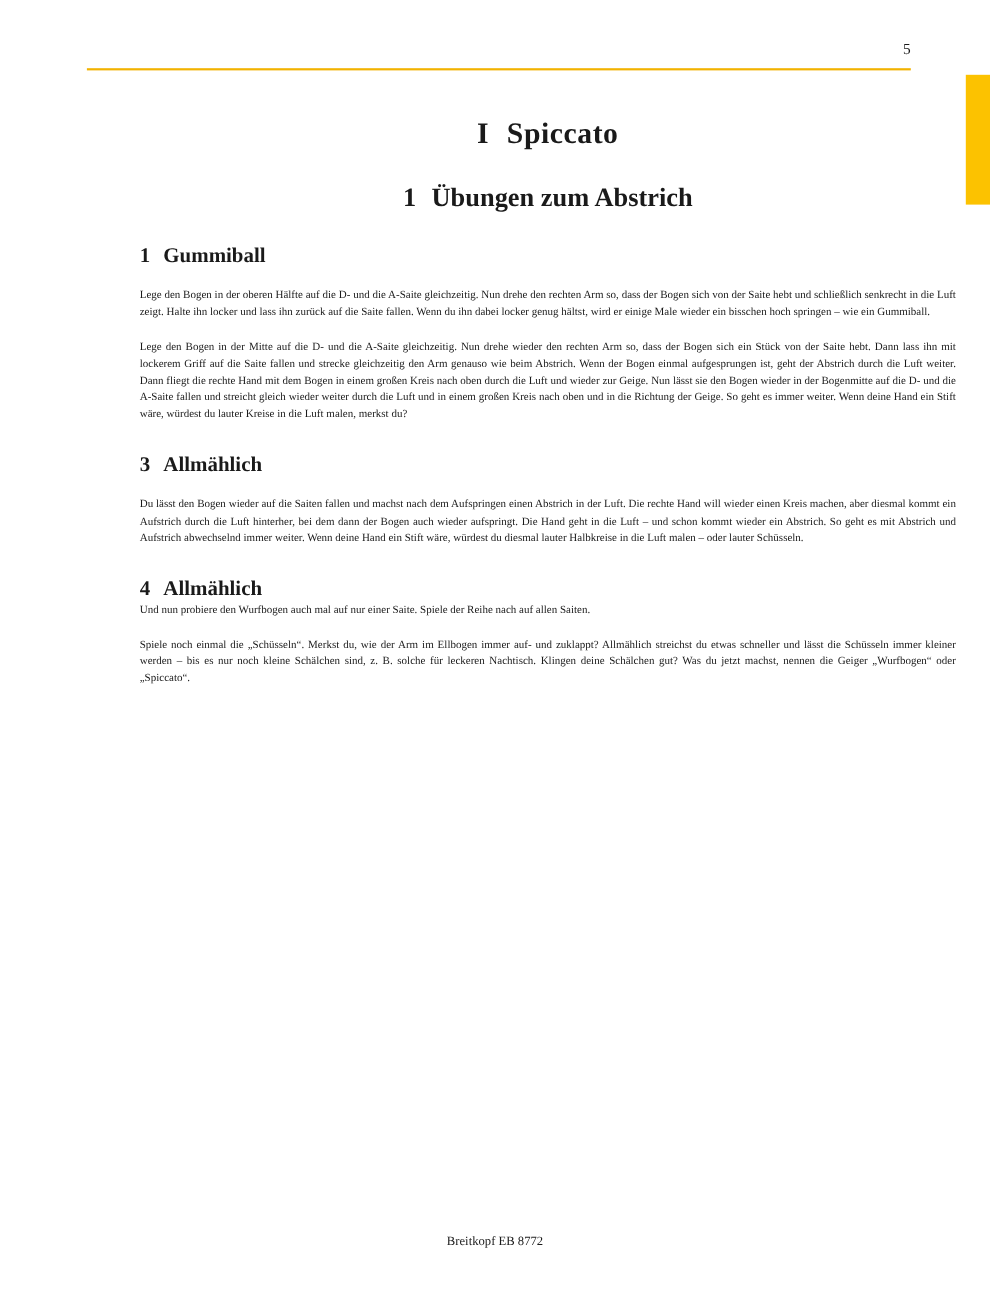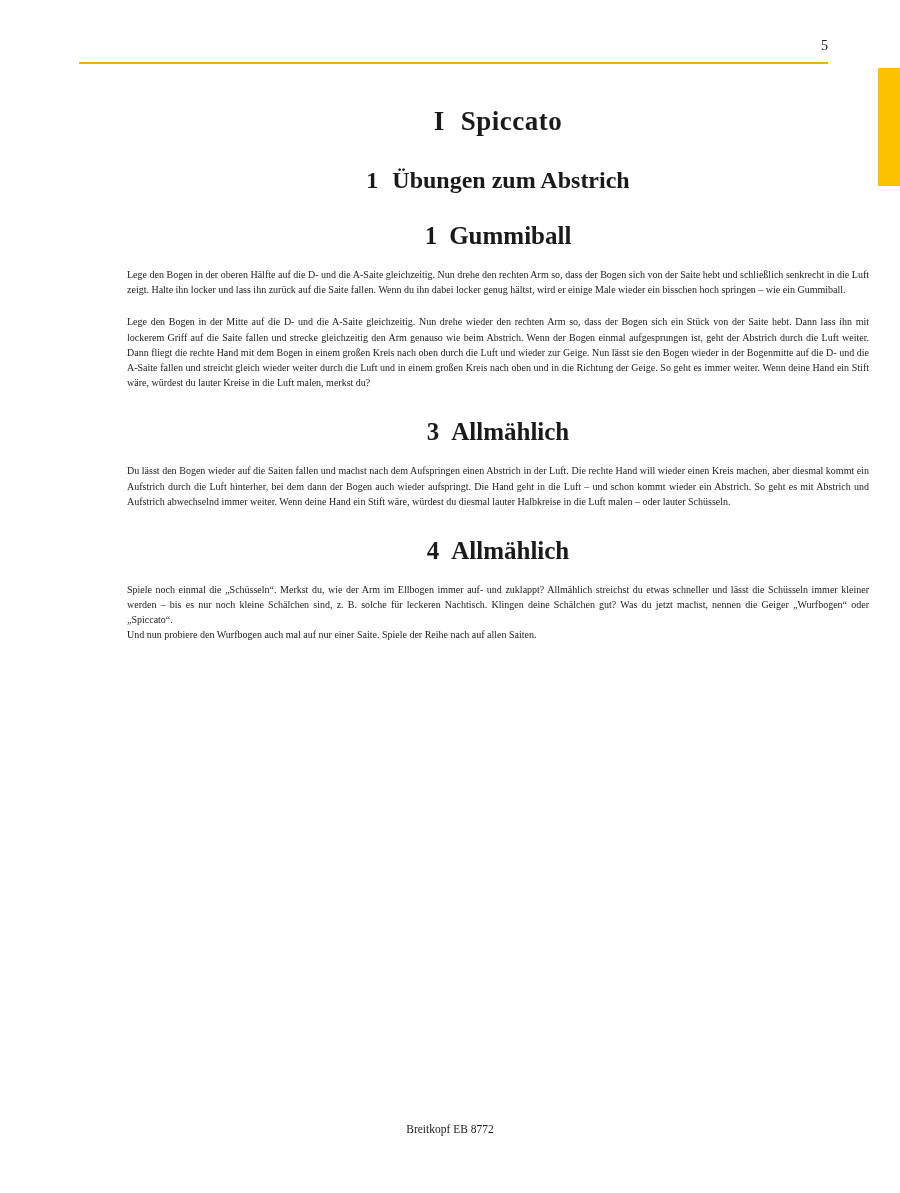--- a/index.html
+++ b/index.html
@@ -63,22 +63,22 @@
   .section-title {
     text-align: center;
     font-size: 24px;
     font-family: "Liberation Serif", serif;
     margin: 30px 0 0 0;
   }
   .section-title .num {
     margin-right: 14px;
   }
   .subsection-title {
-    text-align: center;
-    font-size: 25px;
+    text-align: left;
+    font-size: 19px;
     font-family: "Liberation Serif", serif;
     margin: 28px 0 0 0;
   }
   .subsection-title .num {
     margin-right: 12px;
   }
   .body-par {
     font-size: 10px;
     line-height: 1.52;
     text-align: justify;
@@ -128,20 +128,20 @@
     <p class="body-par">Lege den Bogen in der Mitte auf die D- und die A-Saite gleichzeitig. Nun drehe wieder den rechten Arm so, dass der Bogen sich ein Stück von der Saite hebt. Dann lass ihn mit lockerem Griff auf die Saite fallen und strecke gleichzeitig den Arm genauso wie beim Abstrich. Wenn der Bogen einmal aufgesprungen ist, geht der Abstrich durch die Luft weiter. Dann fliegt die rechte Hand mit dem Bogen in einem großen Kreis nach oben durch die Luft und wieder zur Geige. Nun lässt sie den Bogen wieder in der Bogenmitte auf die D- und die A-Saite fallen und streicht gleich wieder weiter durch die Luft und in einem großen Kreis nach oben und in die Richtung der Geige. So geht es immer weiter. Wenn deine Hand ein Stift wäre, würdest du lauter Kreise in die Luft malen, merkst du?</p>
 
     <h3 class="subsection-title">
       <span class="num">3</span><span>Allmählich</span>
     </h3>
     <p class="body-par">Du lässt den Bogen wieder auf die Saiten fallen und machst nach dem Aufspringen einen Abstrich in der Luft. Die rechte Hand will wieder einen Kreis machen, aber diesmal kommt ein Aufstrich durch die Luft hinterher, bei dem dann der Bogen auch wieder aufspringt. Die Hand geht in die Luft – und schon kommt wieder ein Abstrich. So geht es mit Abstrich und Aufstrich abwechselnd immer weiter. Wenn deine Hand ein Stift wäre, würdest du diesmal lauter Halbkreise in die Luft malen – oder lauter Schüsseln.</p>
 
     <h3 class="subsection-title">
       <span class="num">4</span><span>Allmählich</span>
     </h3>
+    <p class="body-par tight">Und nun probiere den Wurfbogen auch mal auf nur einer Saite. Spiele der Reihe nach auf allen Saiten.</p>
     <p class="body-par">Spiele noch einmal die „Schüsseln“. Merkst du, wie der Arm im Ellbogen immer auf- und zuklappt? Allmählich streichst du etwas schneller und lässt die Schüsseln immer kleiner werden – bis es nur noch kleine Schälchen sind, z. B. solche für leckeren Nachtisch. Klingen deine Schälchen gut? Was du jetzt machst, nennen die Geiger „Wurfbogen“ oder „Spiccato“.</p>
-    <p class="body-par tight">Und nun probiere den Wurfbogen auch mal auf nur einer Saite. Spiele der Reihe nach auf allen Saiten.</p>
 
   </div>
 
   <div class="footer">Breitkopf EB 8772</div>
 
 </div>
 
 </body></html>

